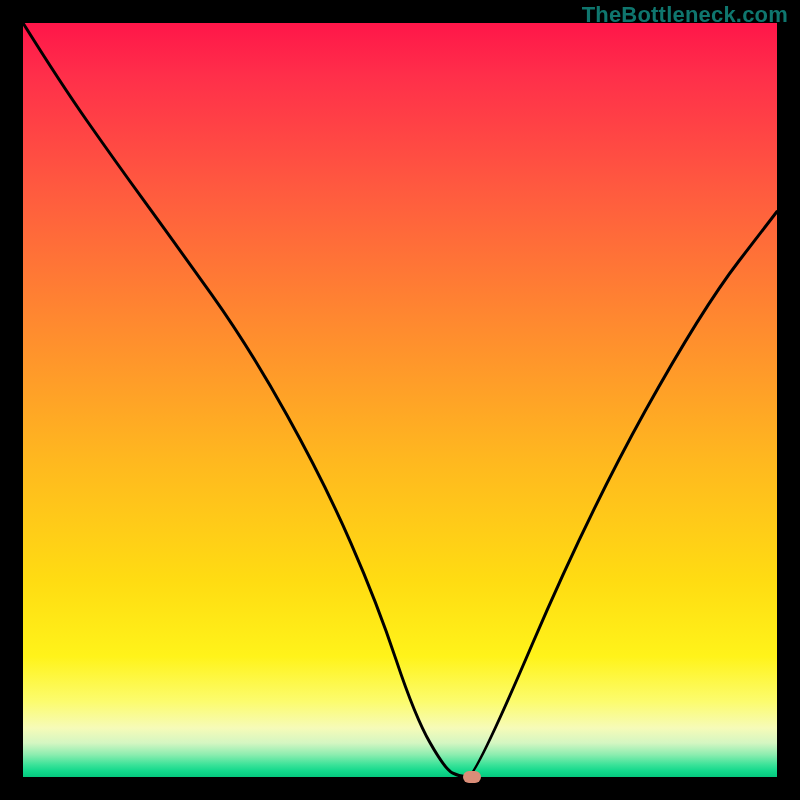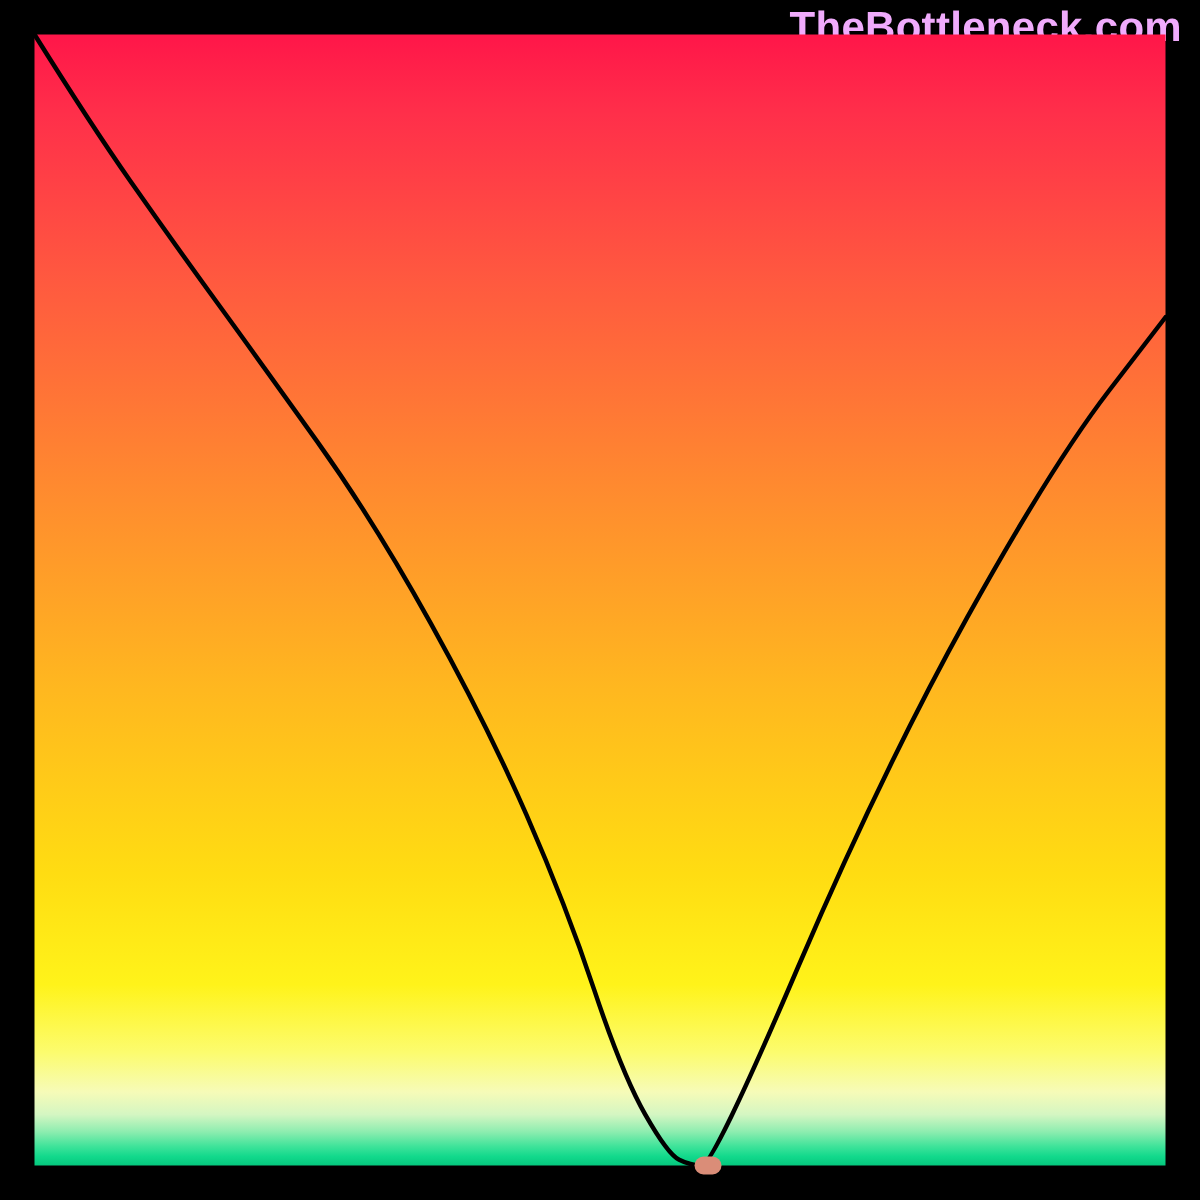--- a/index.html
+++ b/index.html
@@ -16,23 +16,23 @@
     left: 0;
     top: 0;
     width: 800px;
     height: 800px;
     background: #000;
   }
   .watermark {
     position: absolute;
     top: 2px;
     right: 12px;
-    font-size: 28px;
+    font-size: 22px;
     font-weight: 600;
-    color: #f0abfc;
+    color: #0f766e;
     letter-spacing: 0.2px;
     text-align: center;
   }
   .plot {
     position: absolute;
     left: 23px;
     top: 23px;
     width: 754px;
     height: 754px;
   }

